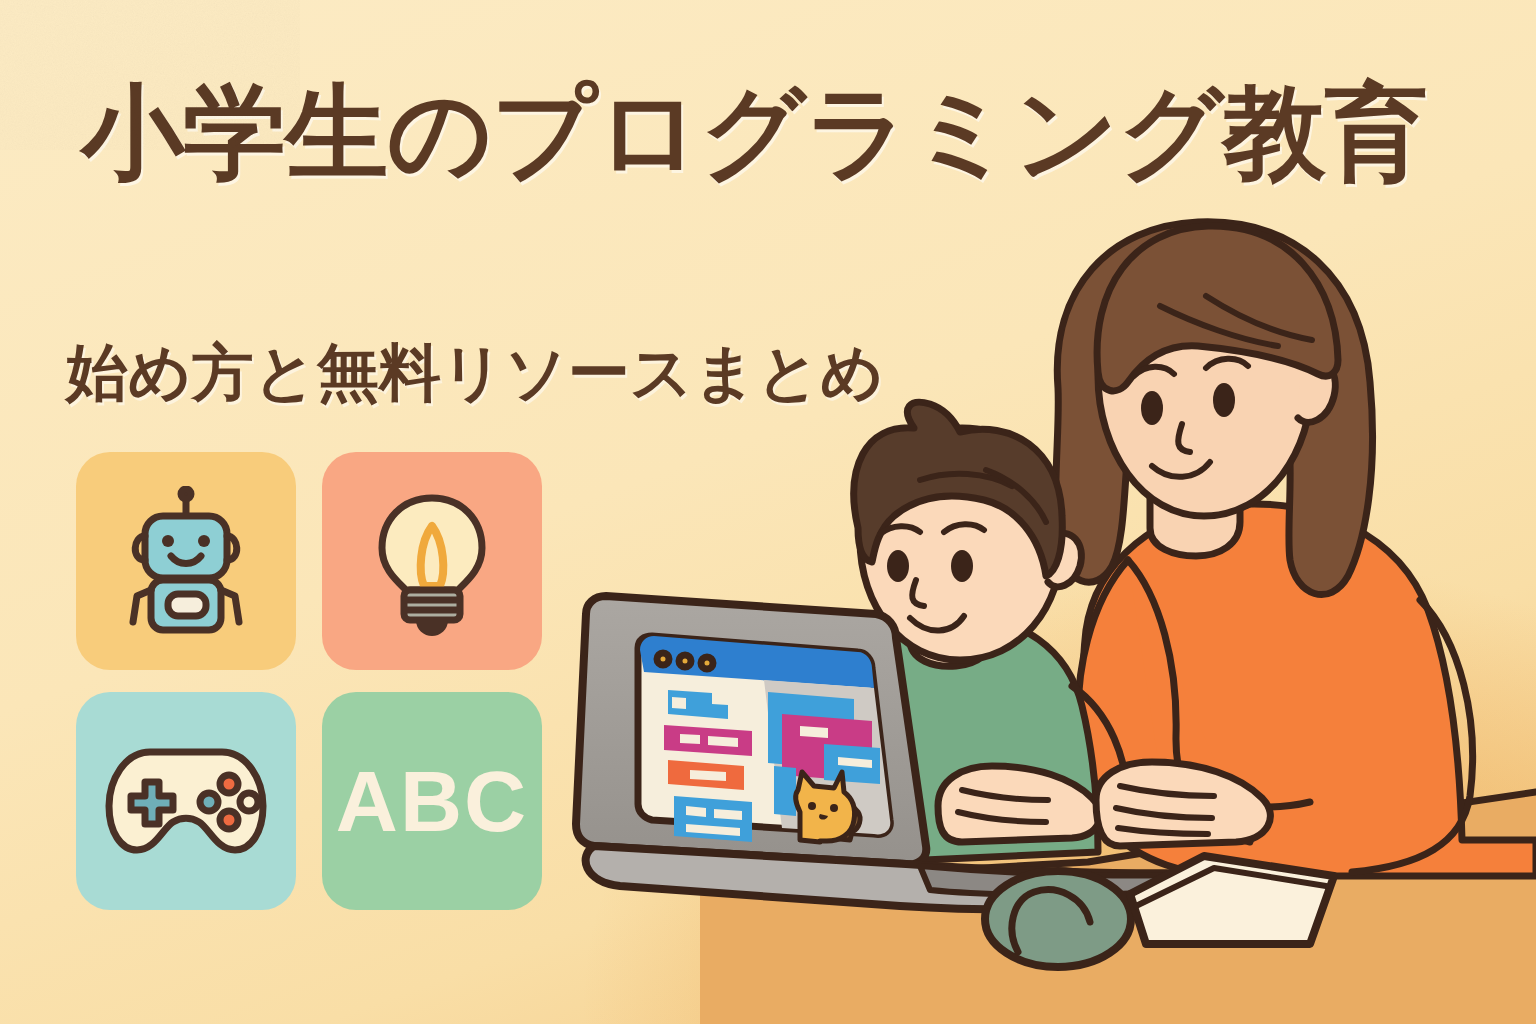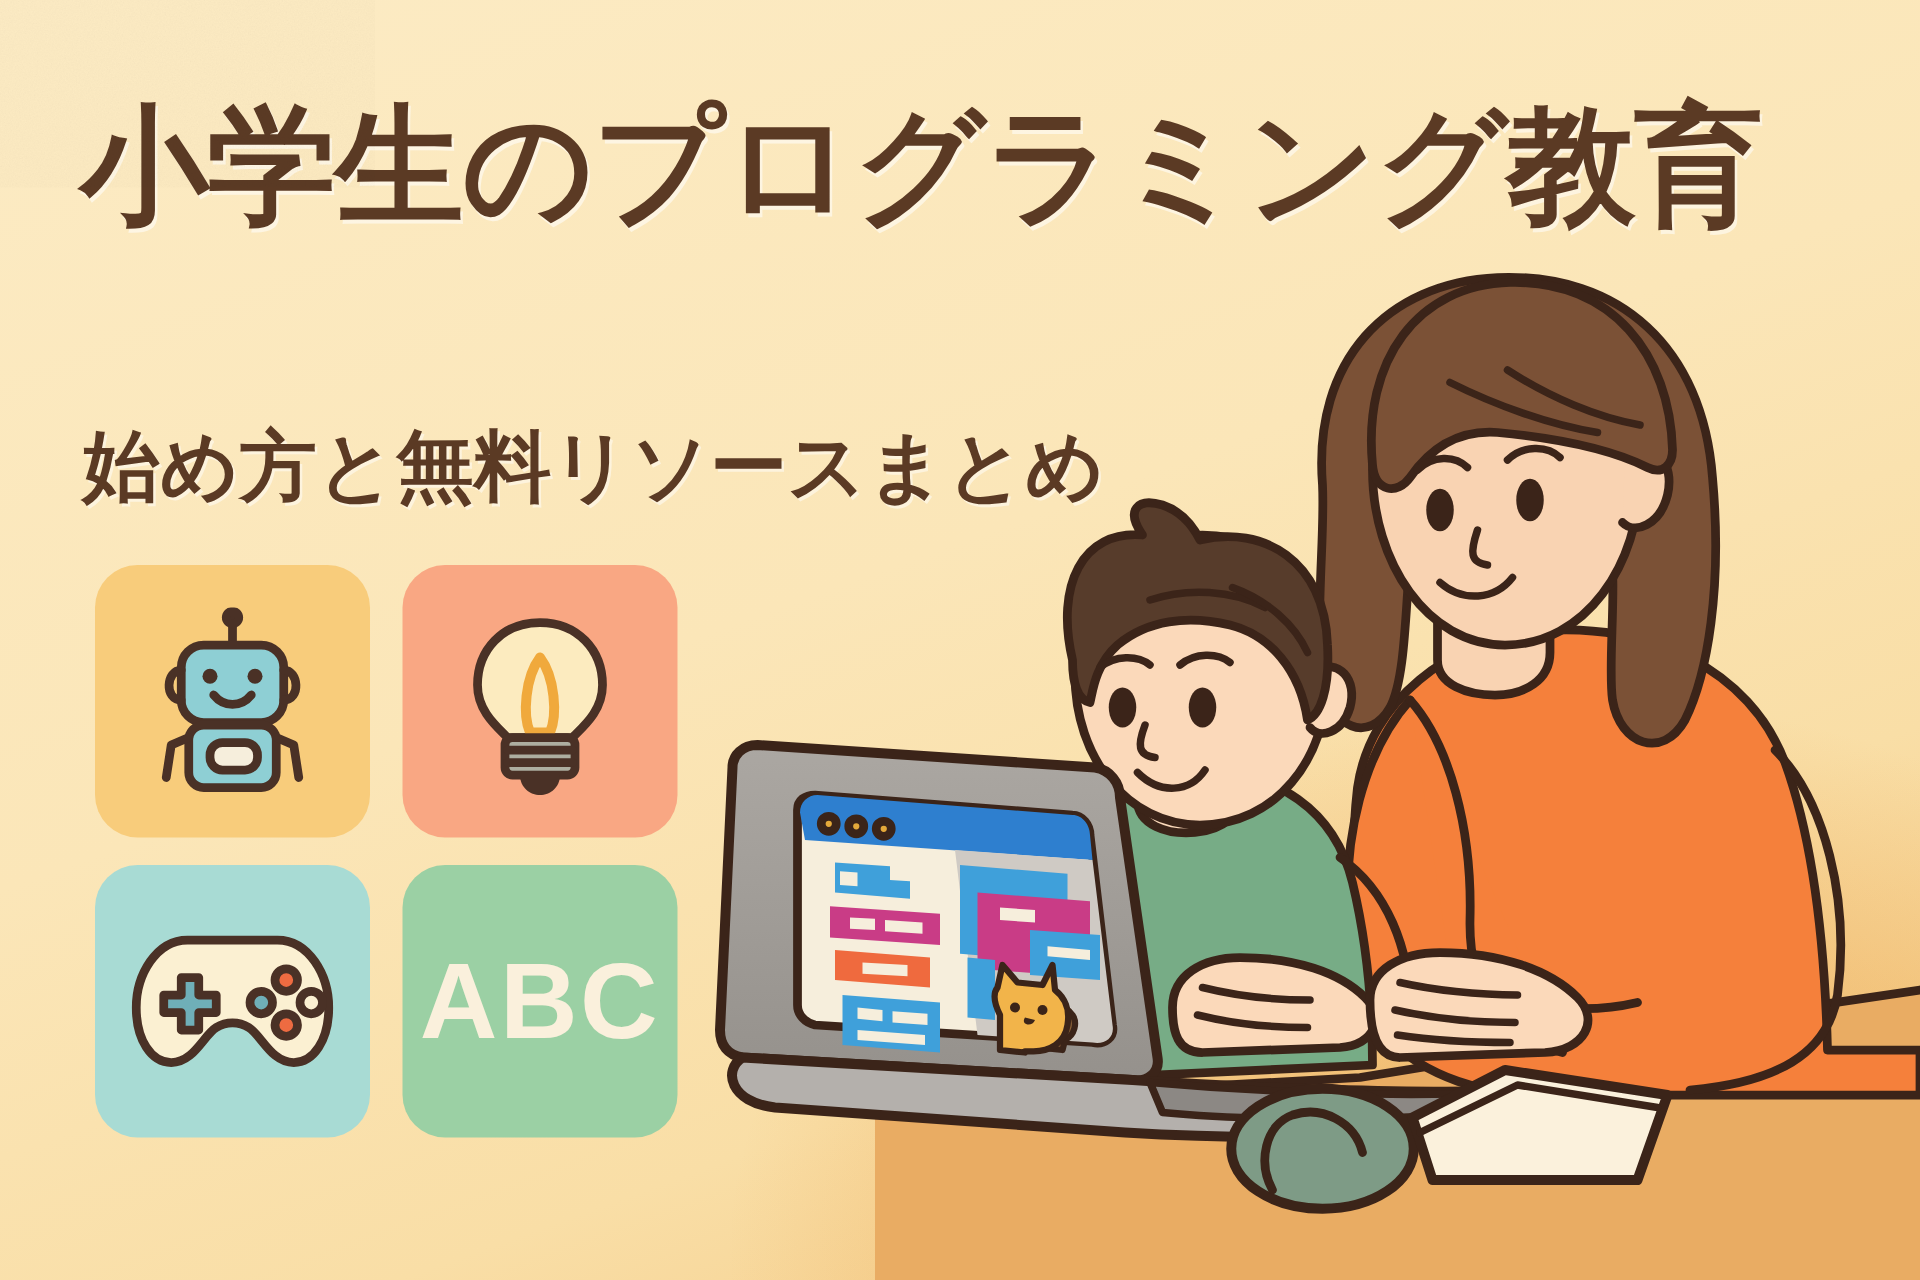--- a/index.html
+++ b/index.html
@@ -19,20 +19,21 @@
   }
   #noise {
     position:absolute; inset:0; pointer-events:none; opacity:.40; mix-blend-mode:multiply;
   }
   
   .title-wrap { position:absolute; left:64px; top:74px; width:1380px; }
   .title-line {
     font-size:103px; line-height:1.14; font-weight:700; color:#5B3A24;
     letter-spacing:-1px; white-space:nowrap;
     text-shadow: 2px 3px 0 rgba(255,255,255,.55);
+    text-align: center;
   }
   .subtitle {
     position:absolute; left:66px; top:331px;
     font-size:62px; font-weight:700; color:#5B3A24; letter-spacing:0px;
     white-space:nowrap;
     text-shadow: 2px 3px 0 rgba(255,255,255,.5);
   }
   
   .tiles { position:absolute; left:76px; top:452px; width:478px; height:470px; }
   .tile {

